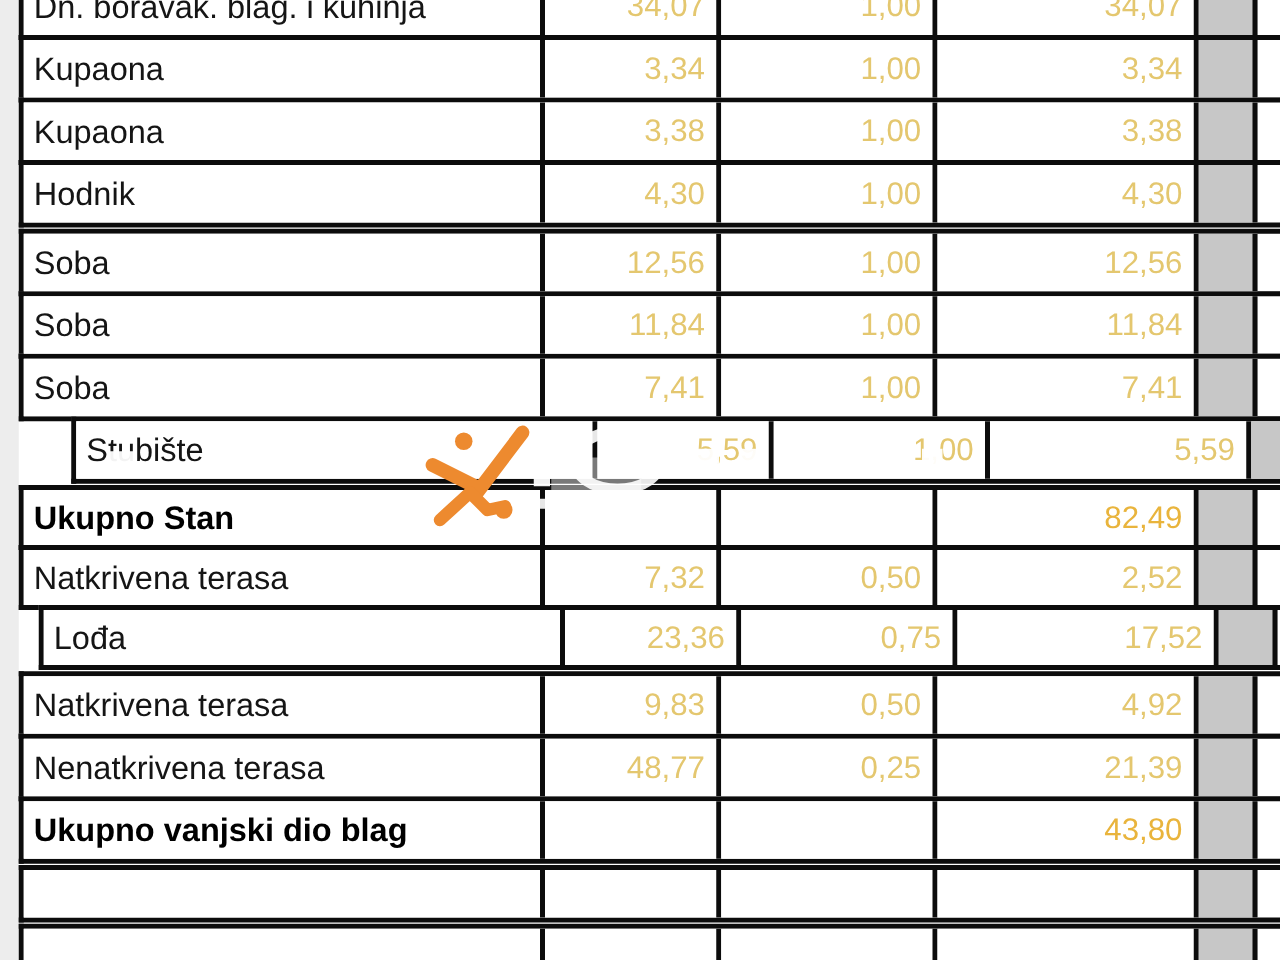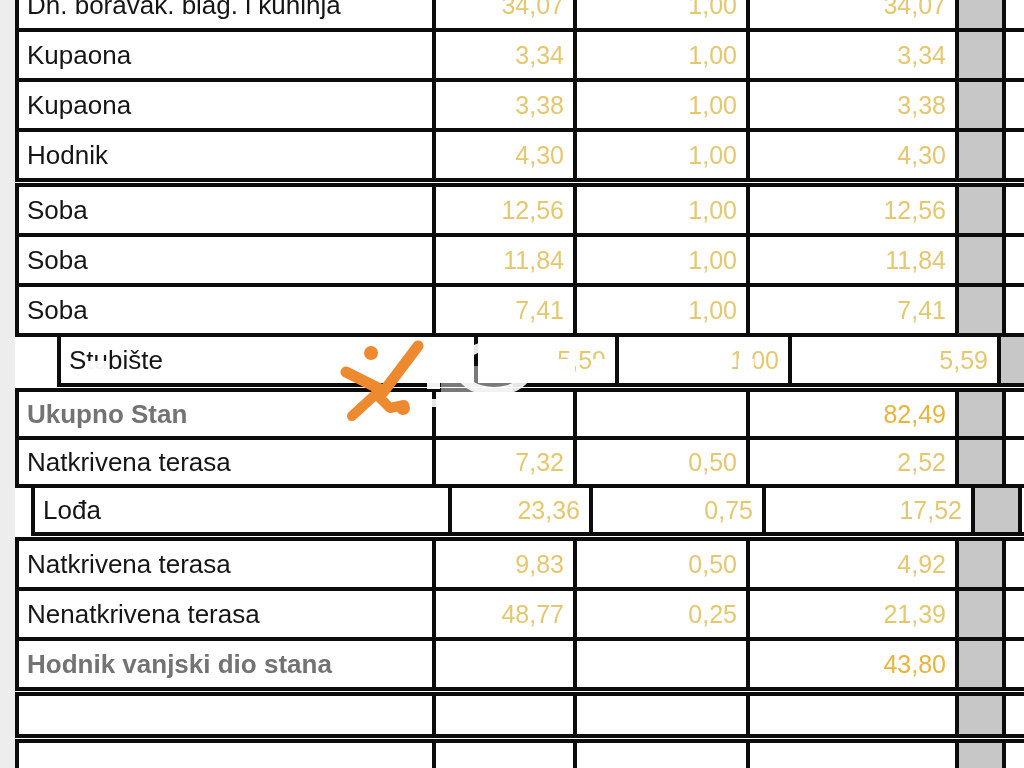--- a/index.html
+++ b/index.html
@@ -25,21 +25,21 @@
     box-sizing:border-box;
     background:#ffffff;
     overflow:hidden;
   }
   .c-name {width:417px;padding-left:8px;font-size:26px;color:#151515;justify-content:flex-start;}
   .c-num  {justify-content:flex-end;font-size:25px;padding-right:9px;color:#e4c76f;}
   .c-area {width:141px;}
   .c-coef {width:173px;}
   .c-total{width:209px;}
   .c-note {width:47px;background:#c7c7c7;}
-  .row.total .c-name{font-weight:bold;color:#737373;text-align:center;}
+  .row.total .c-name{font-weight:bold;color:#000000;text-align:center;}
   .row.total .c-num{font-weight:normal;color:#e9b43c;}
   
   .wm{position:absolute;pointer-events:none;}
   .wm-dash-sparse{
     left:30px;top:361px;width:312px;height:14px;
     background:repeating-linear-gradient(90deg, rgba(255,255,255,0) 0 58px, rgba(255,255,255,0.95) 58px 78px);
     z-index:5;
   }
   .wm-dash-dense{
     left:342px;top:359px;width:412px;height:16px;
@@ -153,21 +153,21 @@
       <div class="cell c-note"></div>
     </div>
     <div class="row" style="height: 46px;">
       <div class="cell c-name">Nenatkrivena terasa</div>
       <div class="cell c-num c-area">48,77</div>
       <div class="cell c-num c-coef">0,25</div>
       <div class="cell c-num c-total">21,39</div>
       <div class="cell c-note"></div>
     </div>
     <div class="row total" style="height: 46px;">
-      <div class="cell c-name">Hodnik vanjski dio stana</div>
+      <div class="cell c-name">Ukupno vanjski dio blag</div>
       <div class="cell c-num c-area"></div>
       <div class="cell c-num c-coef"></div>
       <div class="cell c-num c-total">43,80</div>
       <div class="cell c-note"></div>
     </div>
     <div class="row gap" style="height: 38px;">
       <div class="cell c-name"></div>
       <div class="cell c-num c-area"></div>
       <div class="cell c-num c-coef"></div>
       <div class="cell c-num c-total"></div>

